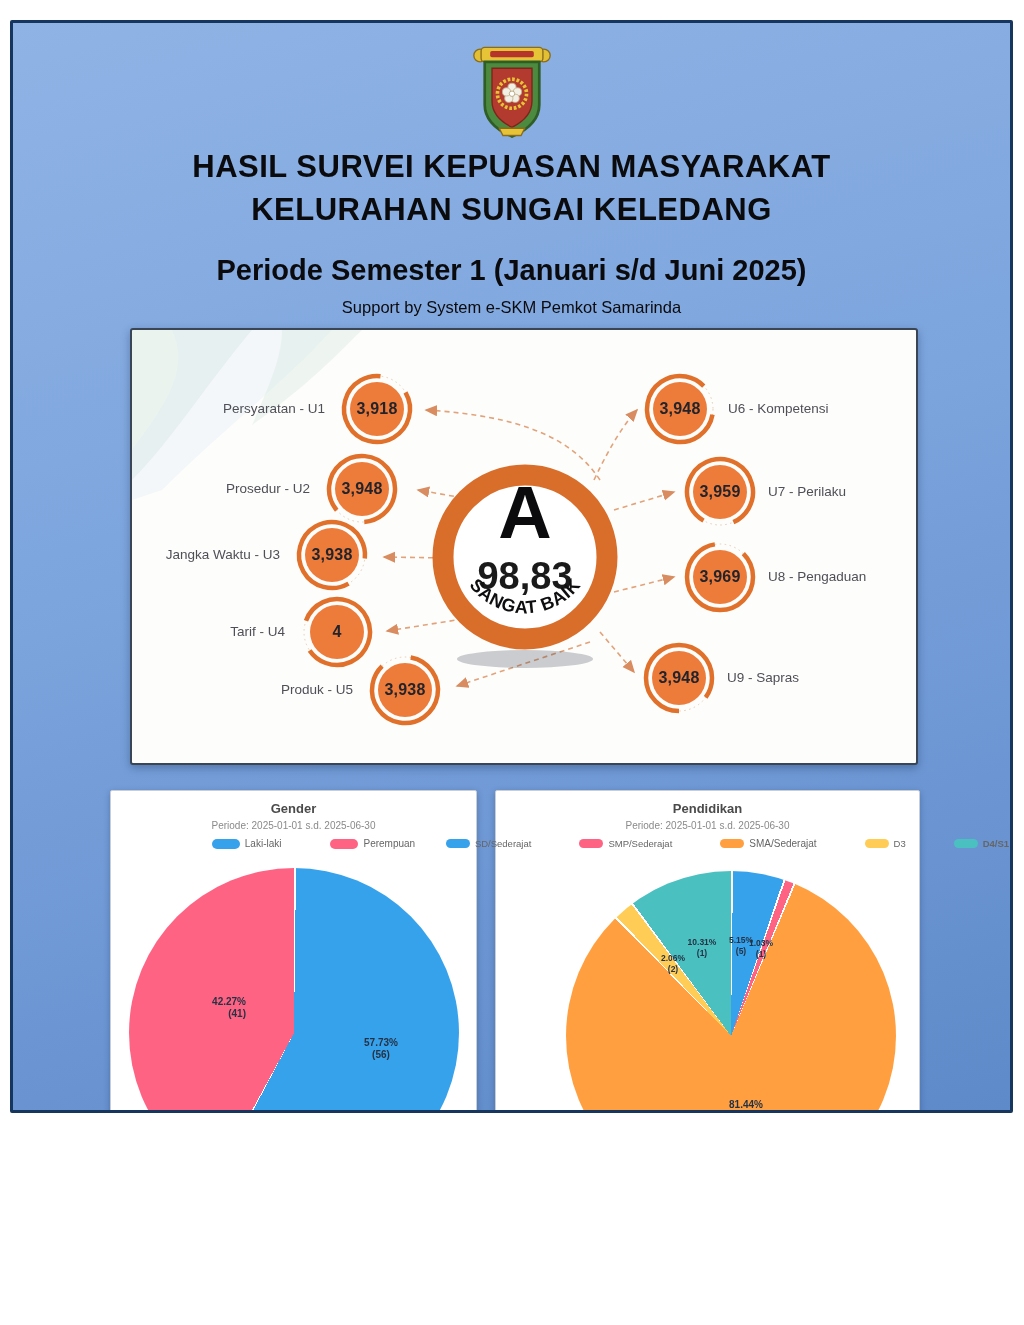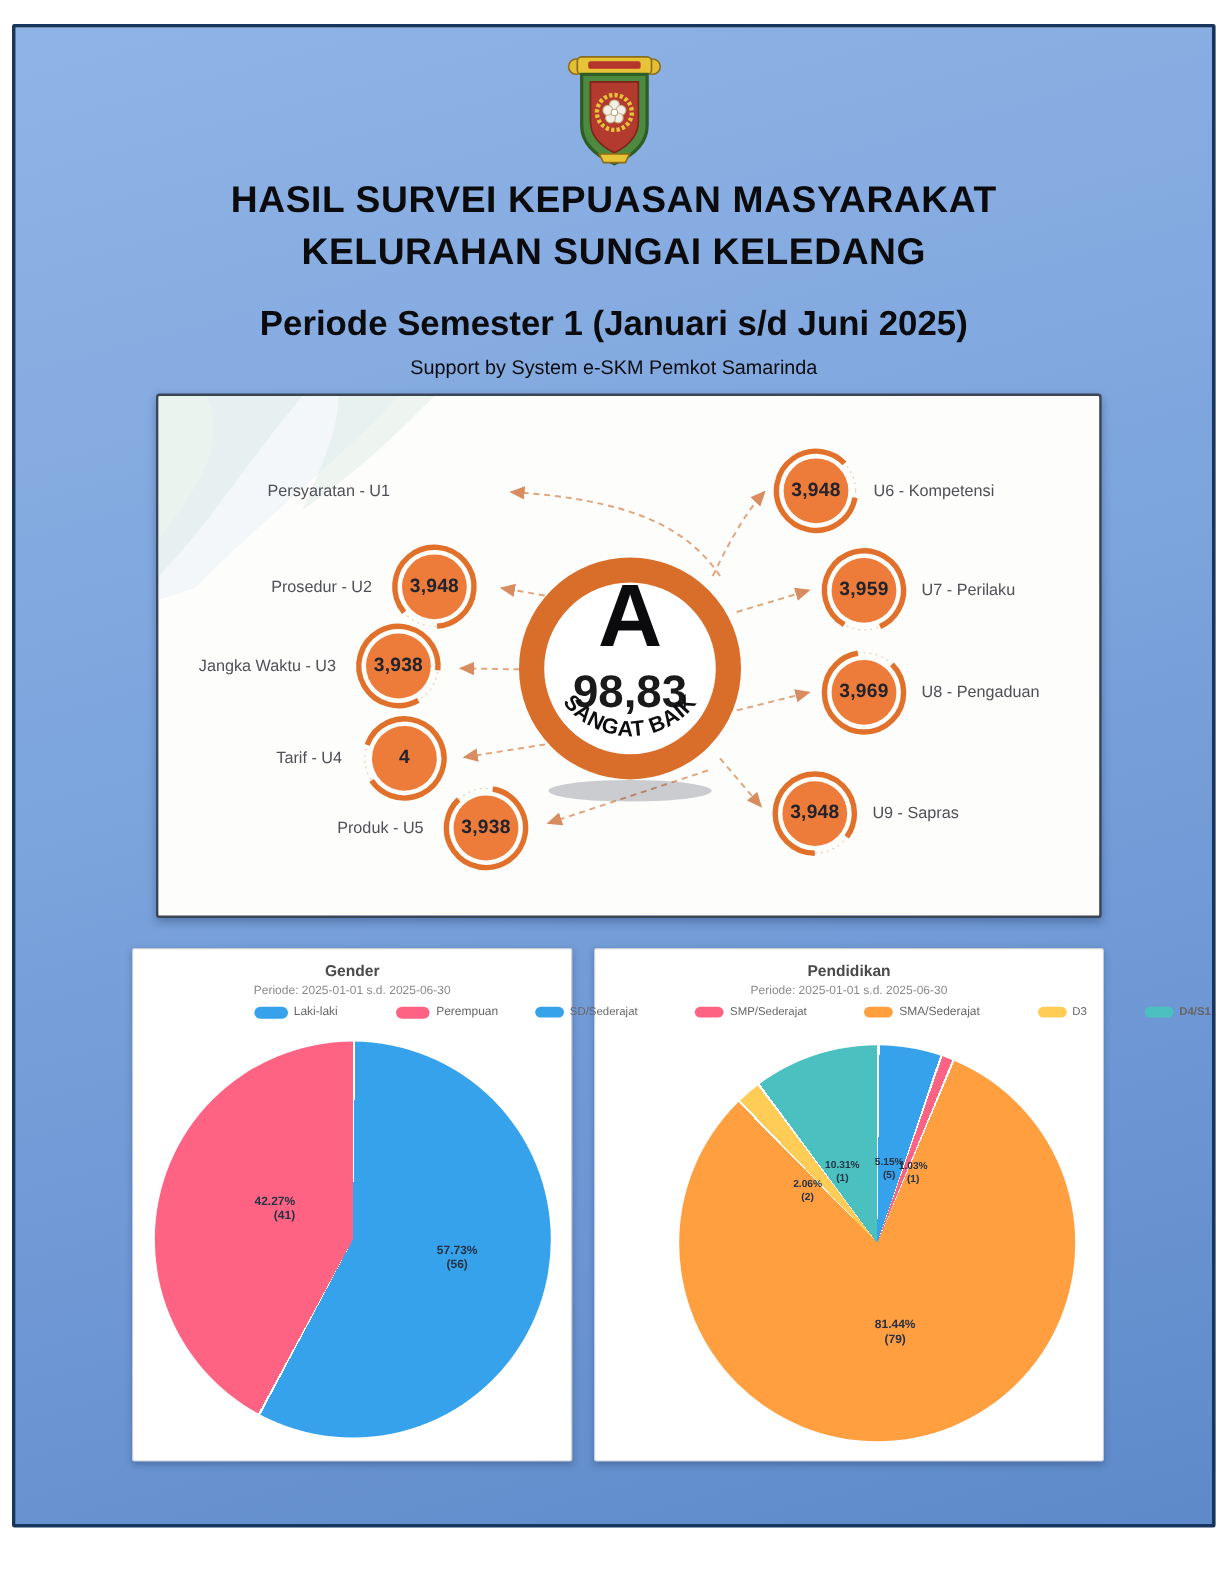--- a/index.html
+++ b/index.html
@@ -1,18 +1,18 @@
 <!DOCTYPE html>
 <html><head>
 <meta charset="utf-8">
 <style>
   * { margin:0; padding:0; box-sizing:border-box; }
   html,body { width:1024px; height:1325px; background:#ffffff; font-family:"Liberation Sans", sans-serif; }
   .frame {
-    position:absolute; left:10px; top:20px; width:1003px; height:1253px;
+    position:absolute; left:10px; top:20px; width:1003px; height:1093px;
     border:3px solid #17365D; border-radius:2px;
     background:linear-gradient(165deg,#90B3E5 0%,#7EA6DE 40%,#6C96D3 75%,#5E8AC9 100%);
     overflow:hidden;
   }
   .abs { position:absolute; }
   .center-text { text-align:center; width:100%; color:#0B0B0D; }
   .title-main { font-size:31px; font-weight:800; line-height:43px; letter-spacing:.5px; }
   .title-period { font-size:29px; font-weight:800; }
   .title-support { font-size:16.5px; font-weight:400; }
   
@@ -28,21 +28,21 @@
   }
   .chart-title { position:absolute; top:10px; width:100%; text-align:center; font-size:13px; font-weight:700; color:#4A4A4A; }
   .chart-sub   { position:absolute; top:29px; width:100%; text-align:center; font-size:10px; color:#8A8A8A; }
   .legend-row  { position:absolute; top:47px; width:100%; display:flex; justify-content:center; align-items:center; gap:9px; }
   .legend-item { display:flex; align-items:center; gap:5px;padding-left:40px; }
   .swatch      { width:28px; height:10px; border-radius:5px; }
   .legend-label{ font-size:10px; color:#666; }
   .pie { position:absolute; border-radius:50%; }
   .slice-label { position:absolute; text-align:center; font-weight:700; color:#253244; }
   .slice-label.big  { font-size:10px; line-height:12px; width:70px; }
-  .slice-label.small{ font-size:8.5px; line-height:10.5px; width:46px;margin-top:28px; }
+  .slice-label.small{ font-size:8.5px; line-height:10.5px; width:46px; }
   
   .badge { position:absolute; width:76px; height:76px; }
   .badge .val {
     position:absolute; inset:0; display:flex; align-items:center; justify-content:center;
     font-size:16px; font-weight:800; color:#23232B; letter-spacing:.2px;
   }
   .item-label { position:absolute; height:20px; line-height:20px; font-size:13.5px; color:#4F4F57; white-space:nowrap; }
   .item-label.left  { text-align:right; }
   .waves { position:absolute; left:0; top:0; pointer-events:none; }
   .arrows { position:absolute; left:0; top:0; width:788px; height:437px; pointer-events:none; }
@@ -125,20 +125,28 @@
     <div class="item-label left" style="right:606px; top:149px;">Prosedur - U2</div>
     <div class="item-label left" style="right:636px; top:215px;">Jangka Waktu - U3</div>
     <div class="item-label left" style="right:631px; top:292px;">Tarif - U4</div>
     <div class="item-label left" style="right:563px; top:350px;">Produk - U5</div>
 
     <div class="item-label" style="left:596px; top:69px;">U6 - Kompetensi</div>
     <div class="item-label" style="left:636px; top:152px;">U7 - Perilaku</div>
     <div class="item-label" style="left:636px; top:237px;">U8 - Pengaduan</div>
     <div class="item-label" style="left:595px; top:338px;">U9 - Sapras</div>
 
+    <div class="badge" style="left:207px; top:41px;">
+      <svg width="76" height="76">
+          <circle cx="38" cy="38" r="33" fill="none" stroke="#E8CBB2" stroke-width="1" stroke-dasharray="1.5 3.5"></circle>
+          <circle cx="38" cy="38" r="33" fill="none" stroke="#E0702A" stroke-width="4.5" stroke-dasharray="176 31" transform="rotate(-30 38 38)"></circle>
+          <circle cx="38" cy="38" r="27" fill="#ED7C3B"></circle>
+        </svg>
+      <div class="val">3,918</div>
+    </div>
     <div class="badge" style="left:192px; top:121px;">
       <svg width="76" height="76">
           <circle cx="38" cy="38" r="33" fill="none" stroke="#E8CBB2" stroke-width="1" stroke-dasharray="1.5 3.5"></circle>
           <circle cx="38" cy="38" r="33" fill="none" stroke="#E0702A" stroke-width="4.5" stroke-dasharray="176 31" transform="rotate(140 38 38)"></circle>
           <circle cx="38" cy="38" r="27" fill="#ED7C3B"></circle>
         </svg>
       <div class="val">3,948</div>
     </div>
     <div class="badge" style="left:162px; top:187px;">
       <svg width="76" height="76">

